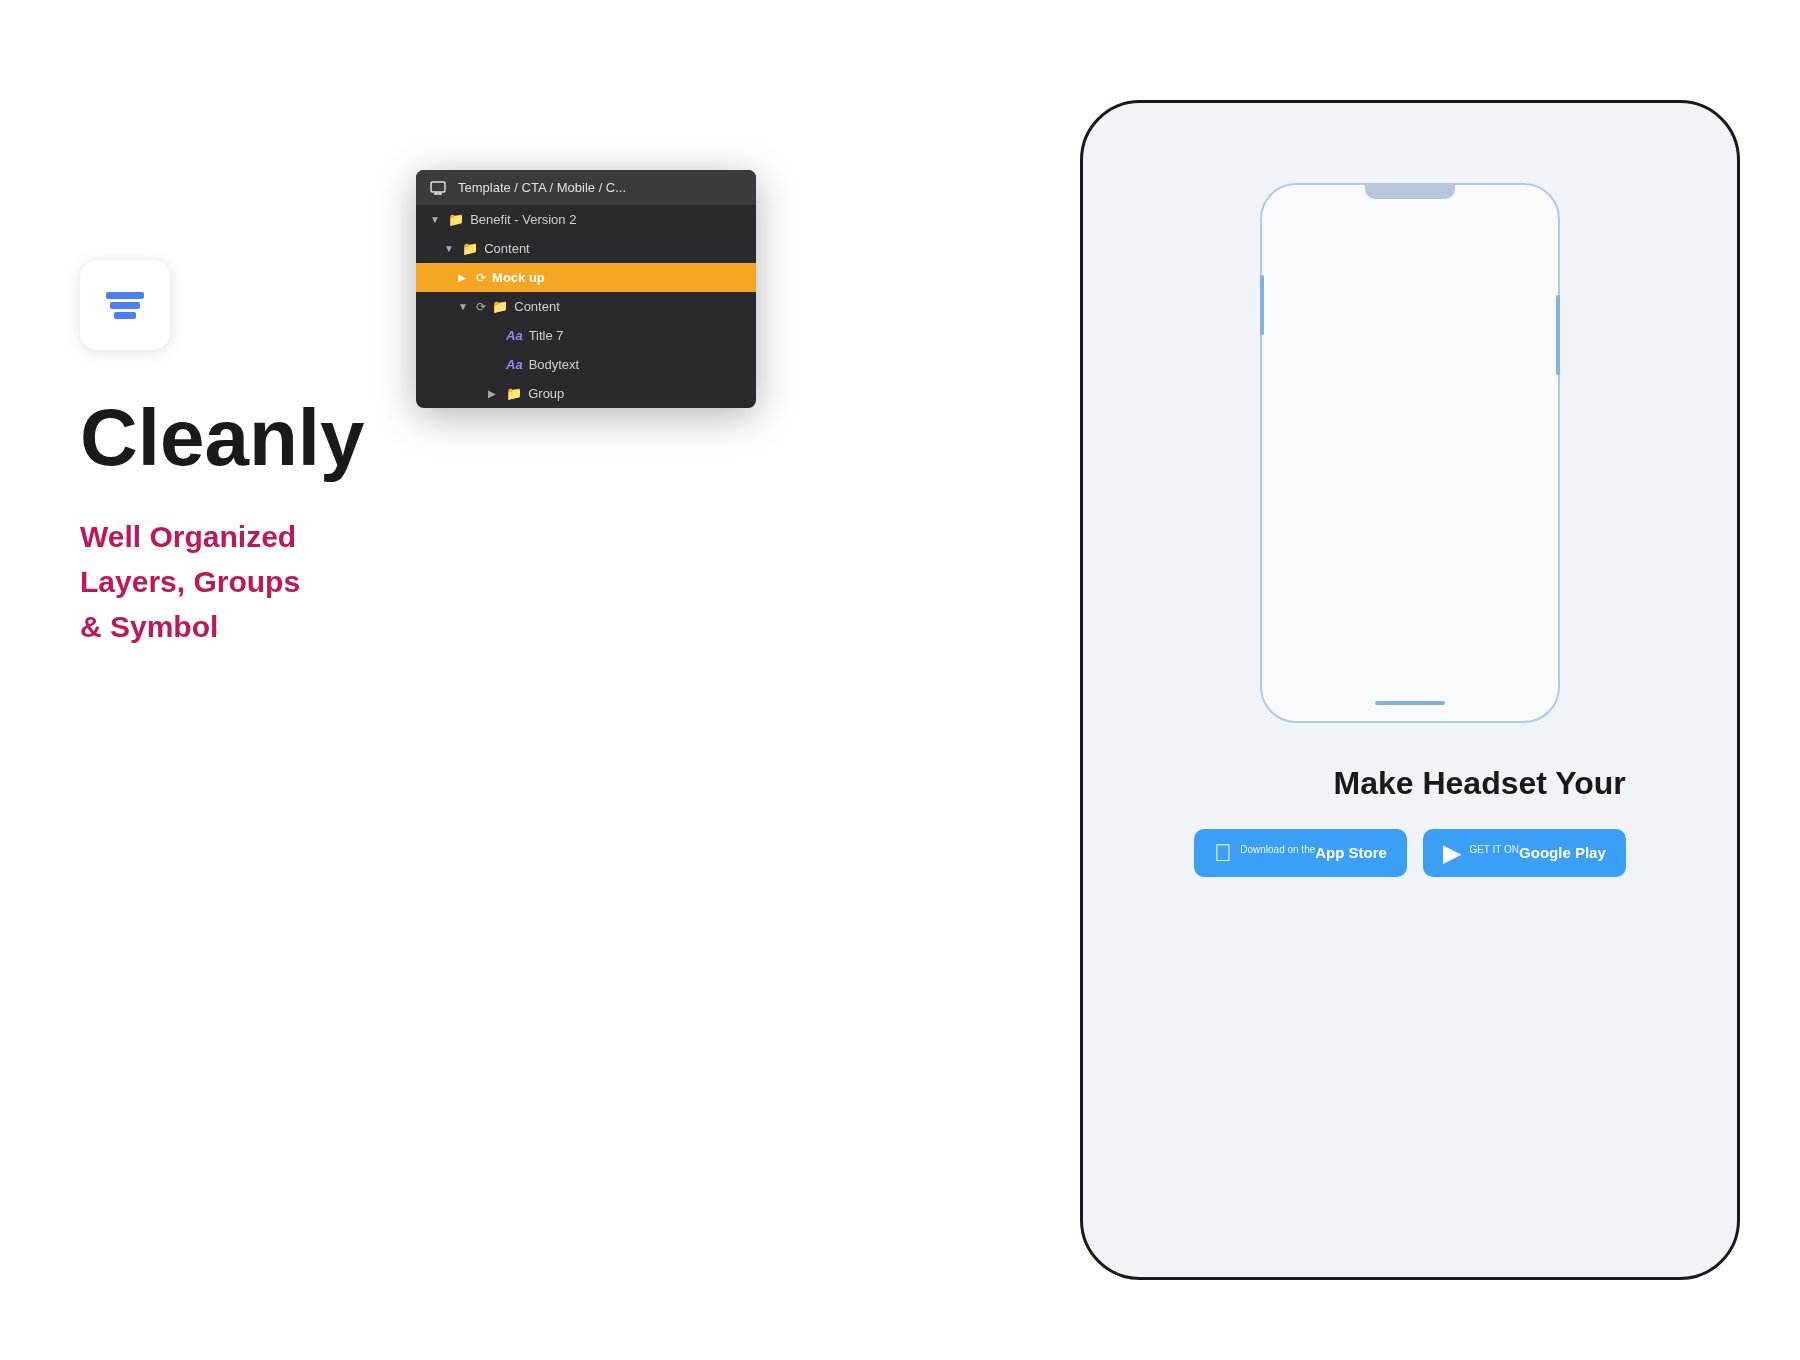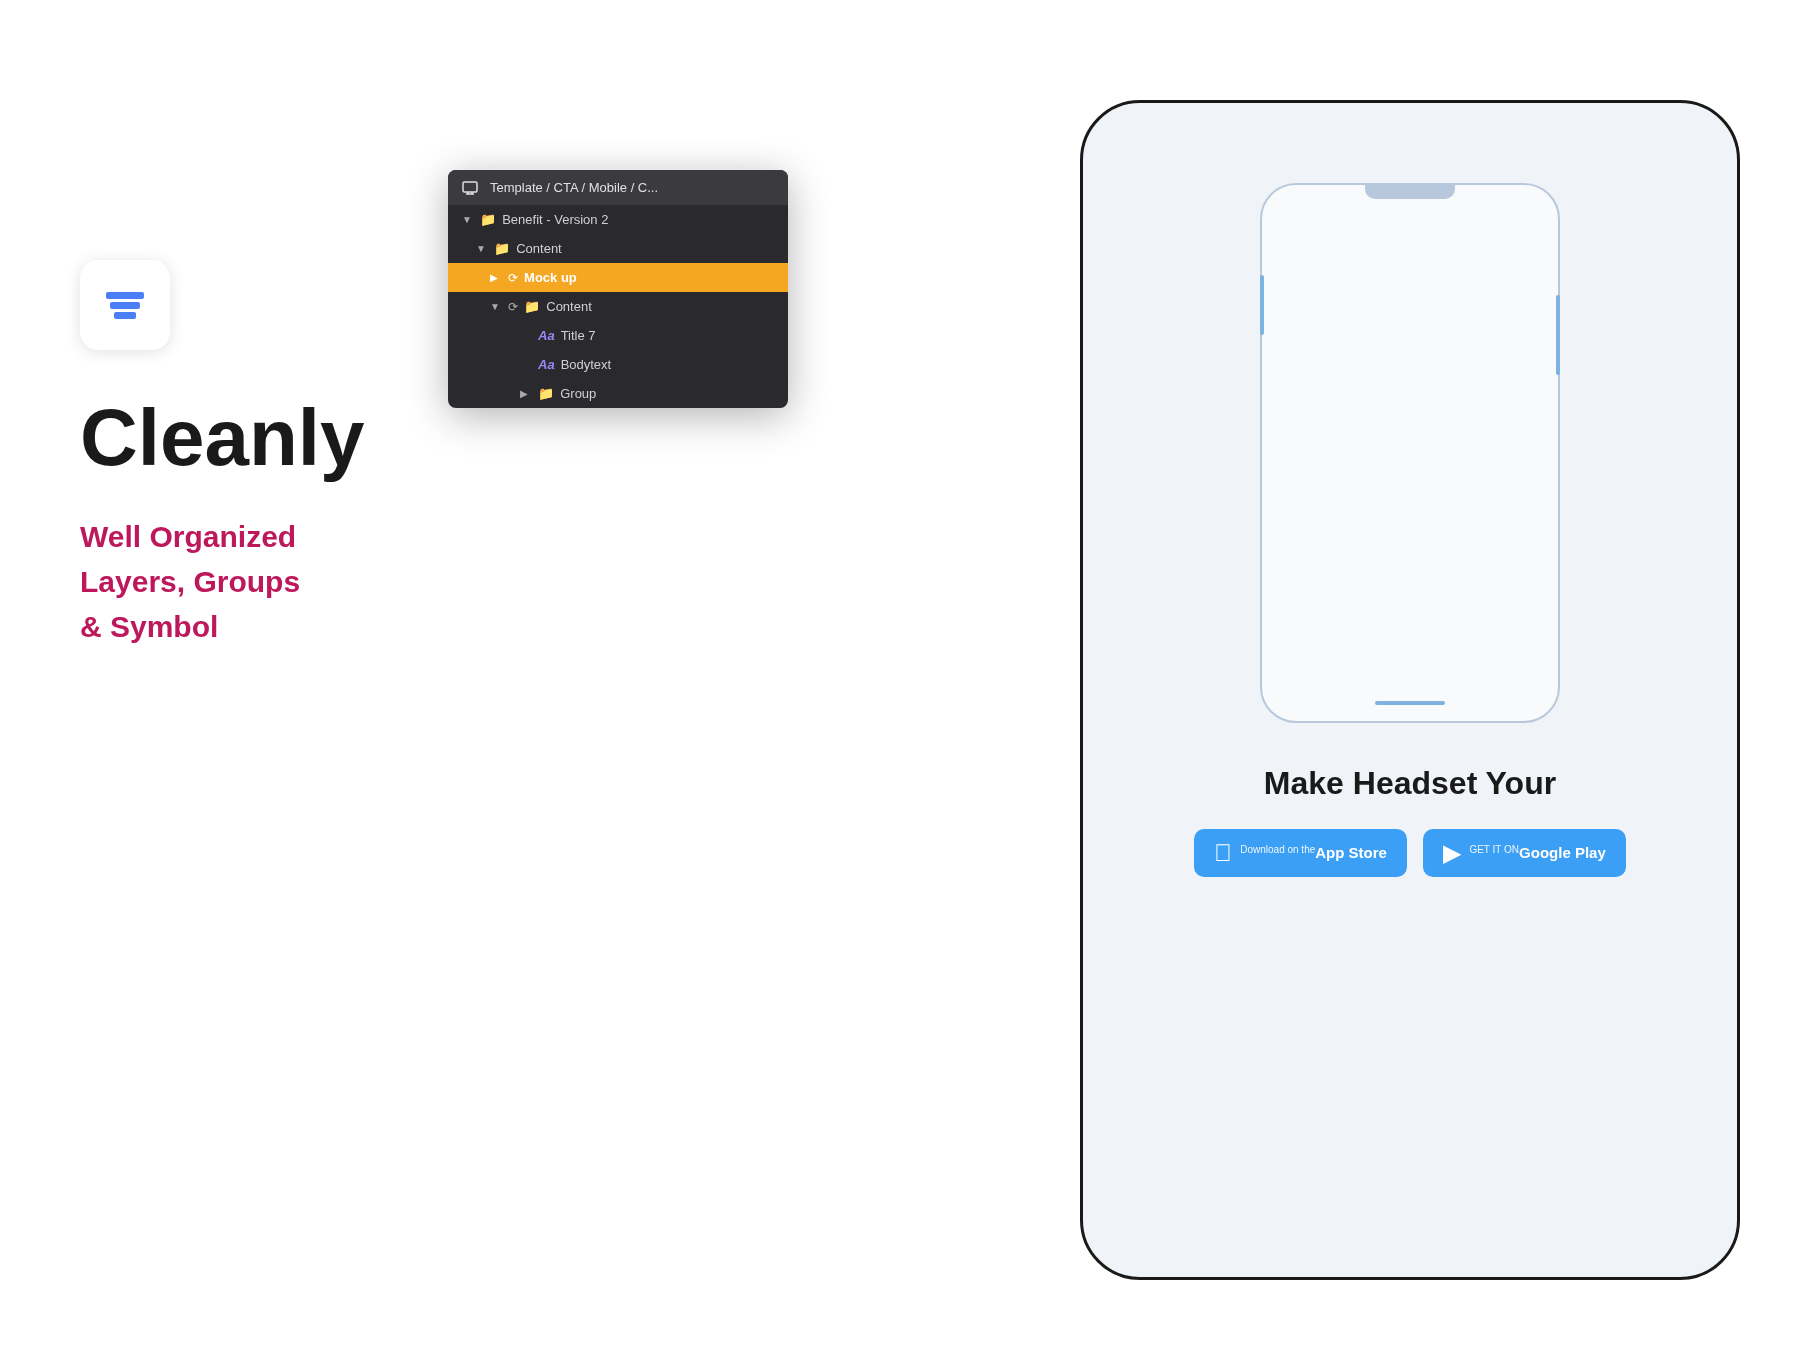--- a/index.html
+++ b/index.html
@@ -154,20 +154,21 @@
       text-align: center;
       padding: 0 30px;
     }
 
     .phone-heading {
       font-size: 32px;
       font-weight: 800;
       color: #1a1a1a;
       line-height: 1.3;
       margin-bottom: 24px;
+      text-align: right;
     }
 
     .phone-body {
       font-size: 15px;
       color: #666;
       line-height: 1.6;
       margin-bottom: 36px;
     }
 
     
@@ -204,21 +205,21 @@
     }
 
     .store-btn-large {
       font-size: 15px;
       font-weight: 700;
     }
 
     
     .layers-panel {
       position: absolute;
-      left: 448px;
+      left: 416px;
       top: 170px;
       width: 340px;
       background: #2a2a2e;
       border-radius: 8px;
       overflow: hidden;
       box-shadow: 0 8px 40px rgba(0,0,0,0.3);
       z-index: 10;
     }
 
     .layers-header {

